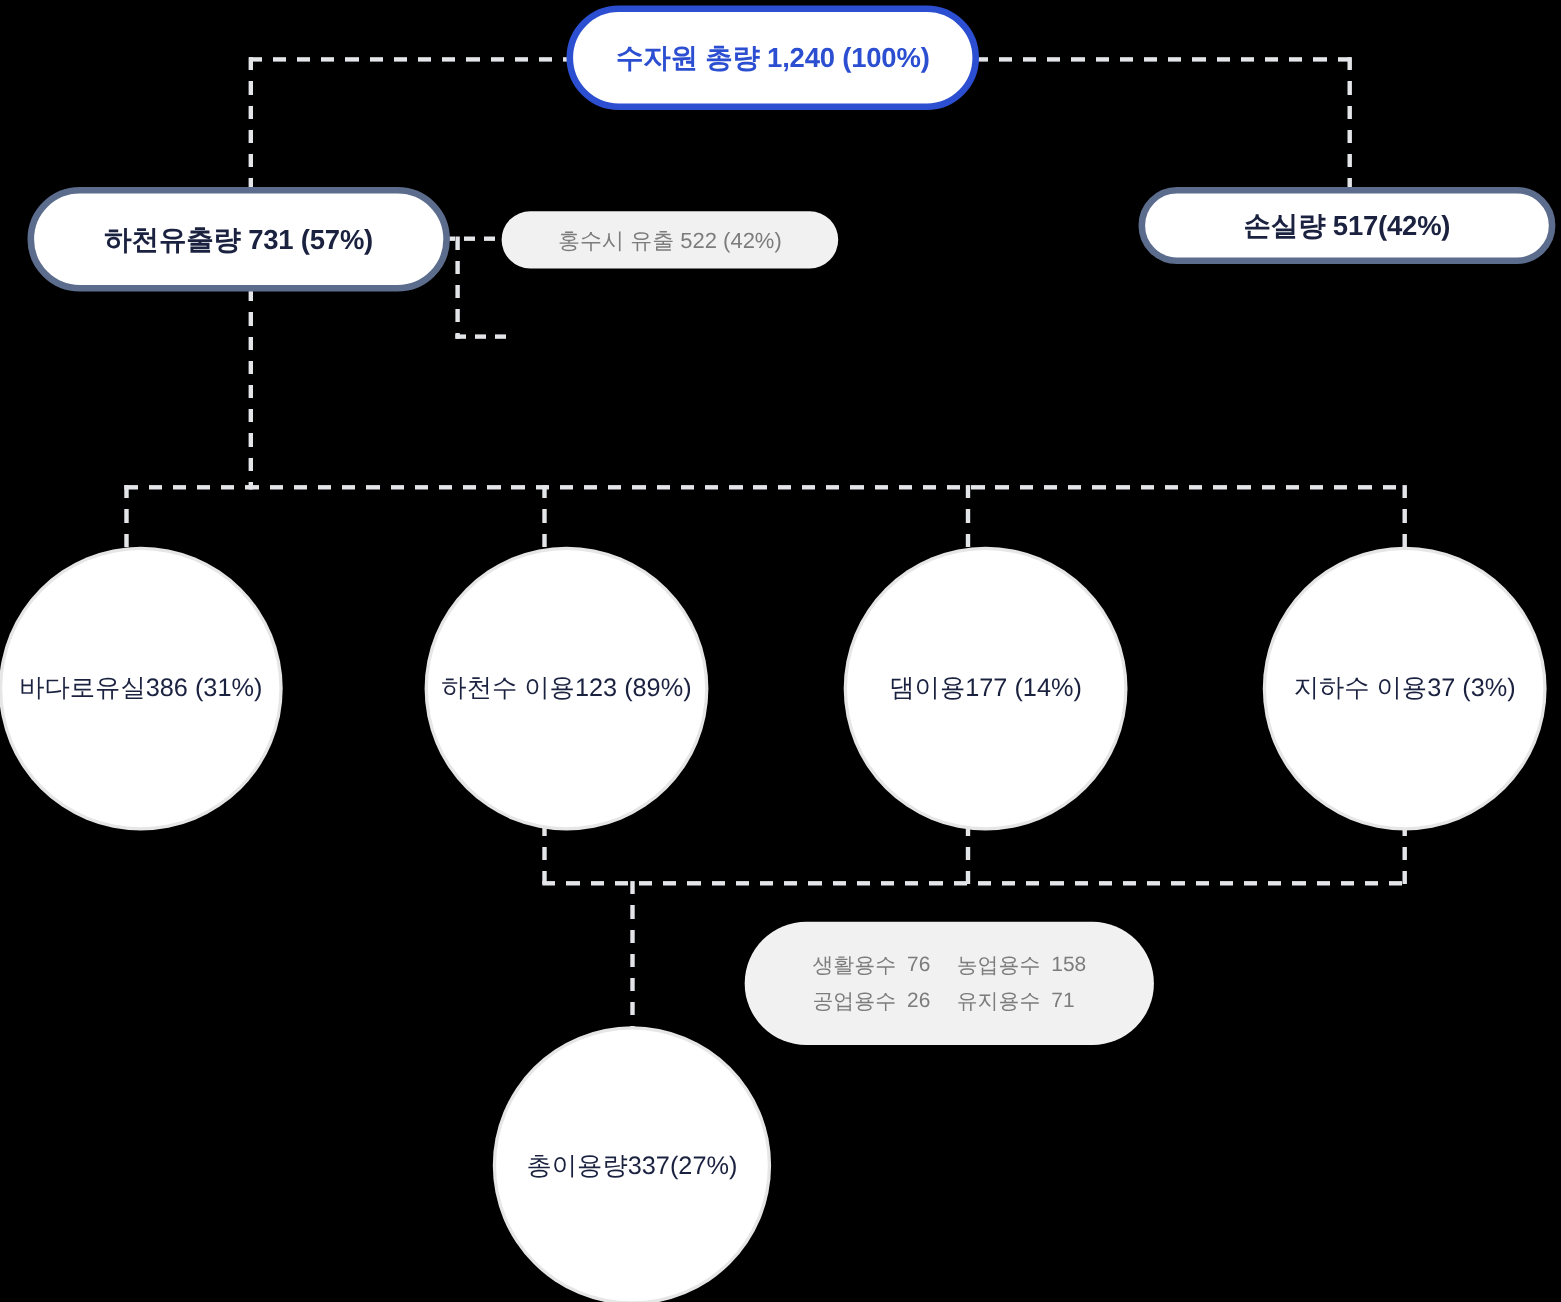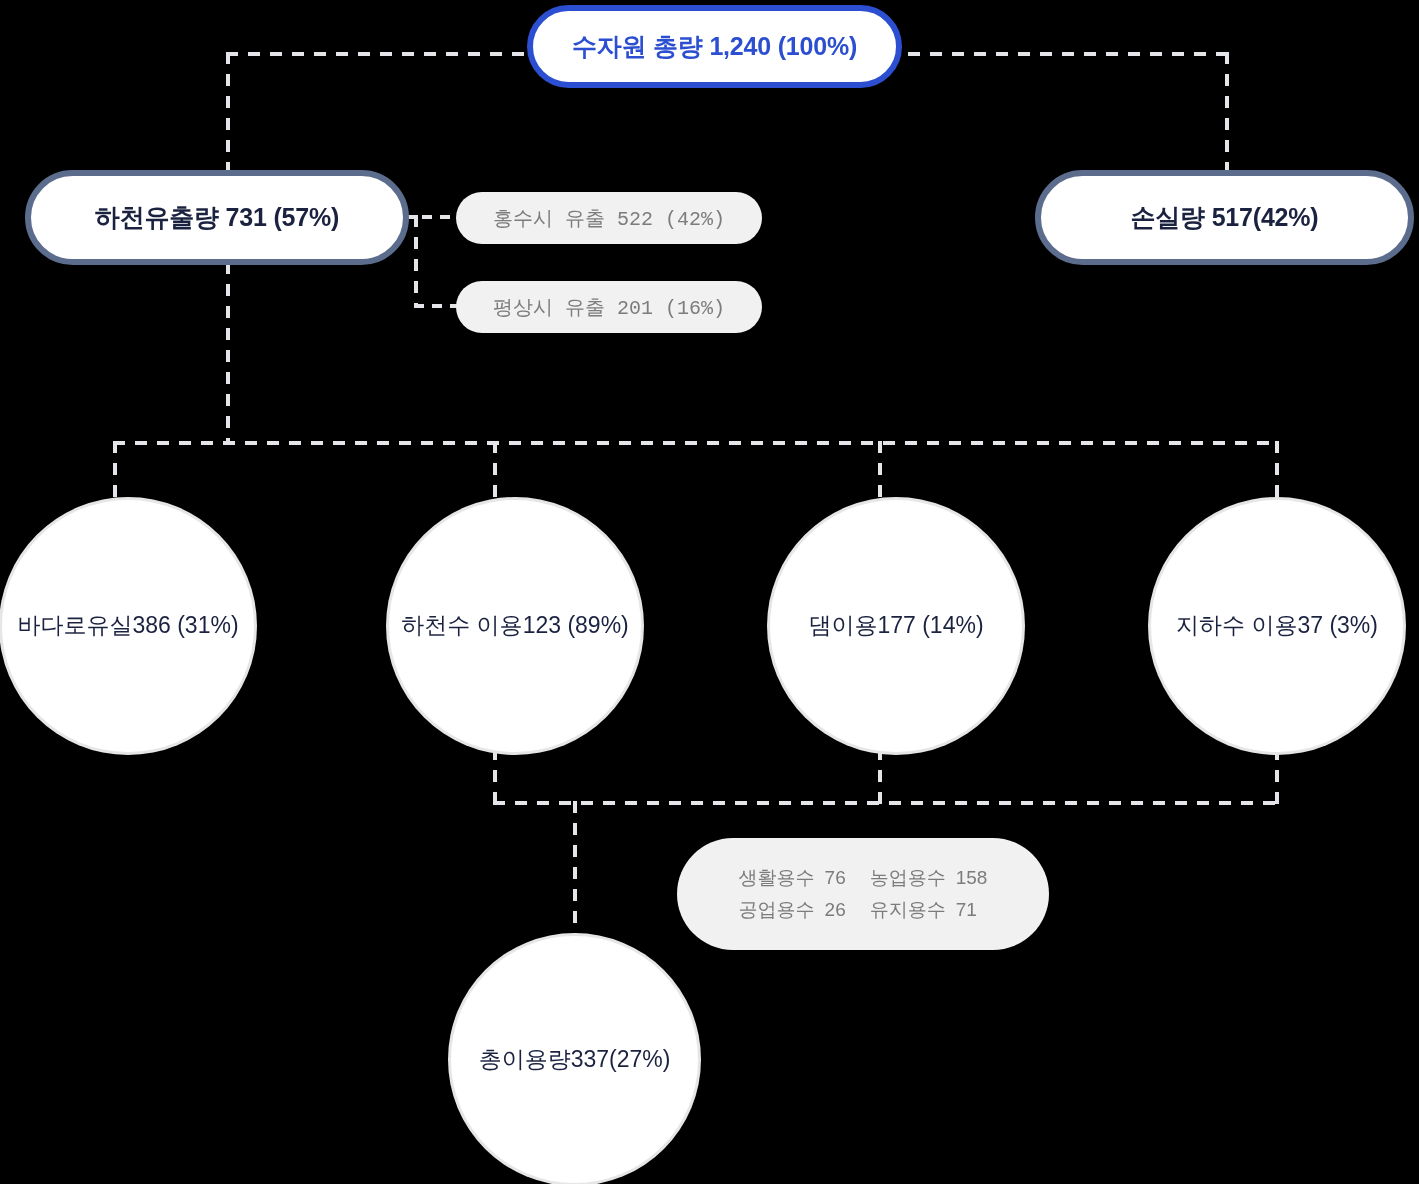--- a/index.html
+++ b/index.html
@@ -54,21 +54,20 @@
     font-weight:700;
     font-size:25px;
     letter-spacing:-0.2px;
   }
   .pill.sub{
     background:#f1f1f1;
     border:none;
     color:#7c7c7c;
     font-weight:400;
     font-size:20px;
-    font-family:Liberation Mono, monospace;
   }
 
   
   .detail{
     position:absolute;
     background:#f1f1f1;
     border-radius:999px;
     display:flex;
     align-items:center;
     justify-content:center;
@@ -124,37 +123,34 @@
   <div class="conn v" style="left:493px; top:441px; height:72px;"></div>
   <div class="conn v" style="left:878px; top:441px; height:72px;"></div>
   <div class="conn v" style="left:1275px; top:441px; height:72px;"></div>
 
   <div class="conn v" style="left:493px; top:748px; height:57px;"></div>
   <div class="conn v" style="left:878px; top:748px; height:57px;"></div>
   <div class="conn v" style="left:1275px; top:748px; height:57px;"></div>
   <div class="conn h" style="left:493px; top:801px; width:786px;"></div>
   <div class="conn v" style="left:573px; top:801px; height:137px;"></div>
 
-  <div class="pill primary" style="left:527px; top:5px; width:375px; height:83px;">
+  <div class="pill primary" style="left:515px; top:5px; width:375px; height:95px;">
     <span>수자원  총량 1,240 (100%)</span>
   </div>
 
   <div class="pill major" style="left:25px; top:170px; width:384px; height:95px;">
     <span>하천유출량 731 (57%)</span>
   </div>
 
-  <div class="pill major" style="left:1035px; top:170px; width:379px; height:95px;">
+  <div class="pill major" style="left:1035px; top:170px; width:379px; height:70px;">
     <span>손실량 517(42%)</span>
   </div>
 
   <div class="pill sub" style="left:456px; top:192px; width:306px; height:52px;">
     <span>홍수시 유출 522 (42%)</span>
-  </div>
-  <div class="pill sub" style="left:456px; top:281px; width:306px; height:52px;">
-    <span>평상시 유출 201 (16%)</span>
   </div>
 
   <div class="circle" style="left:2px; top:500px; width:252px; height:252px;">
     <span class="ln">바다로유실</span>
     <span class="ln">386 (31%)</span>
   </div>
 
   <div class="circle" style="left:389px; top:500px; width:252px; height:252px;">
     <span class="ln">하천수 이용</span>
     <span class="ln">123 (89%)</span>

